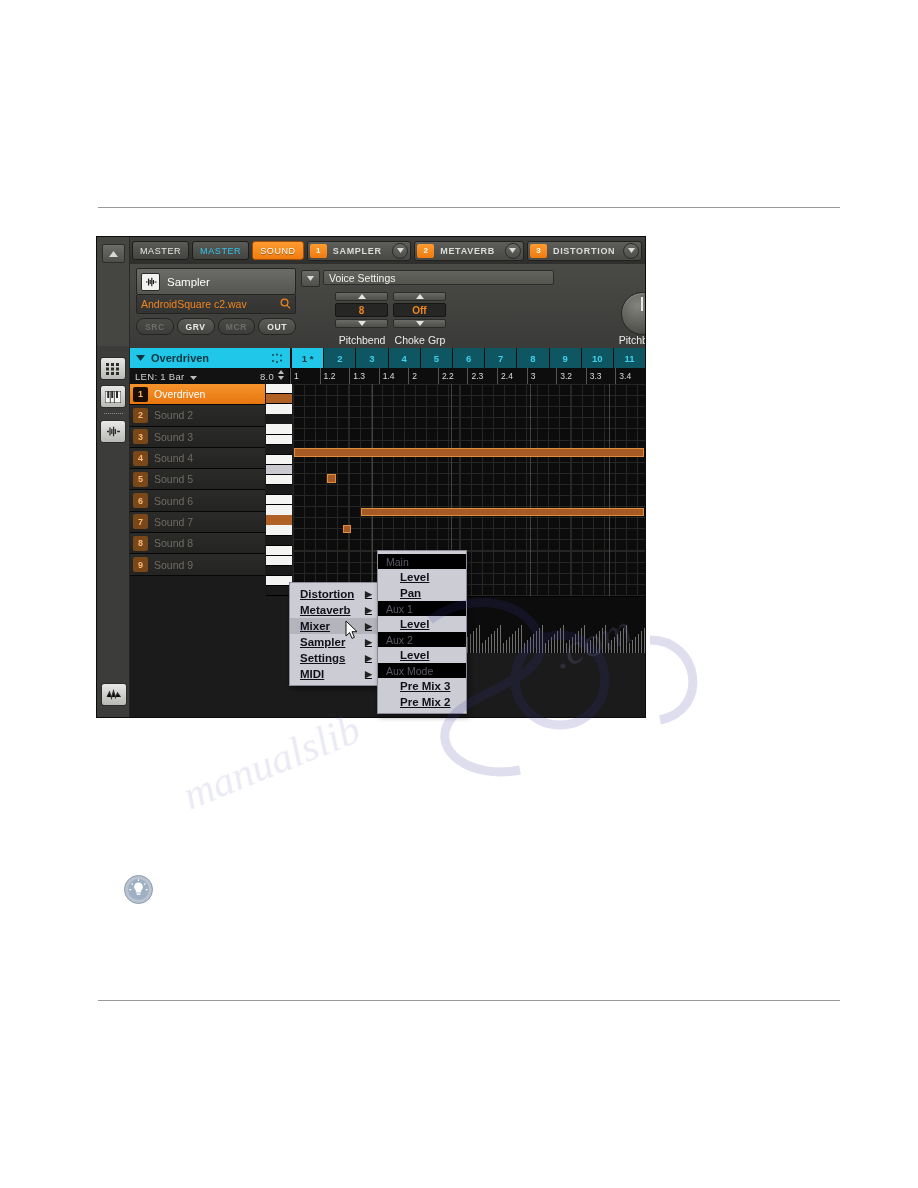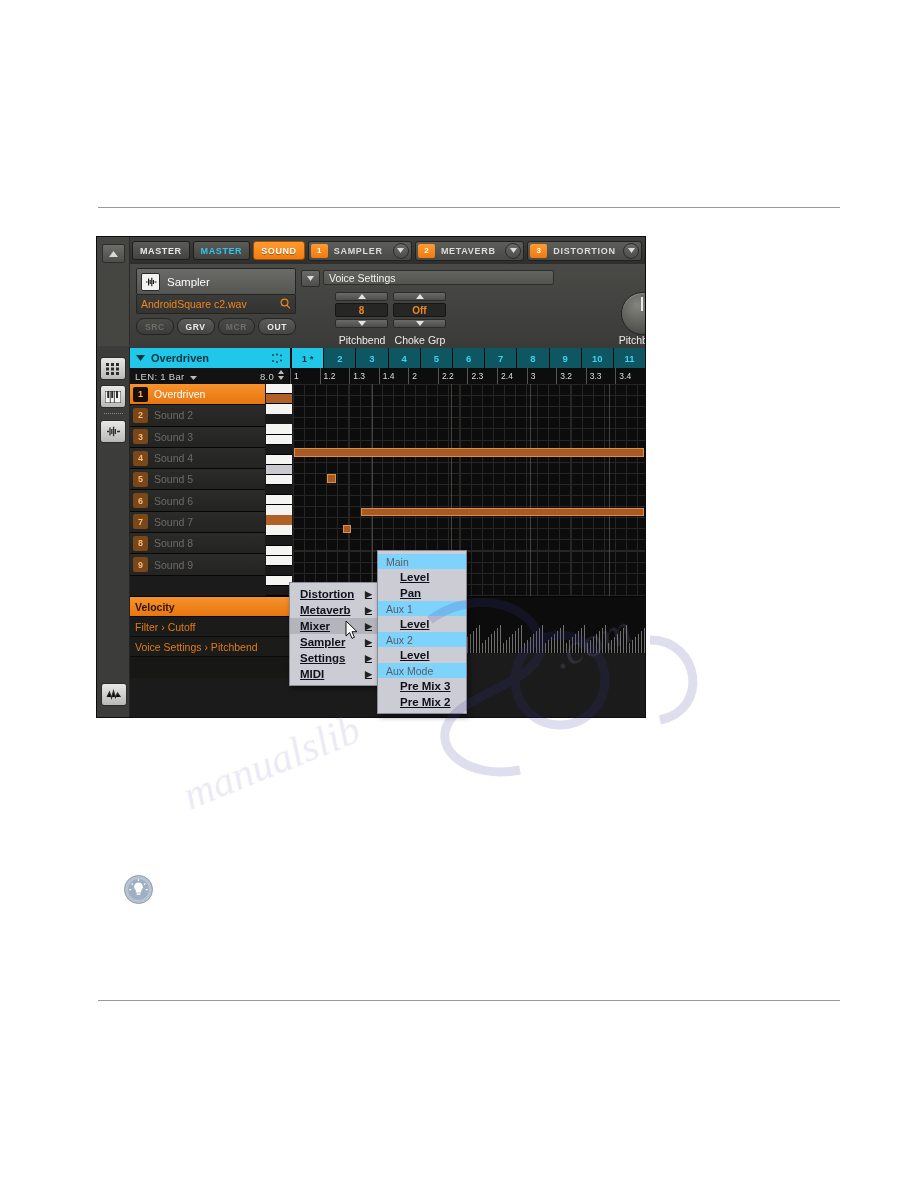--- a/index.html
+++ b/index.html
@@ -51,21 +51,21 @@
   #rail-bottom-icon{position:absolute;left:4px;bottom:6px;}
 
   
   #tabstrip{
     position:absolute;left:33px;top:0;width:515px;height:27px;
     background:linear-gradient(#3f3f3d,#2e2e2c);
     display:flex;align-items:center;padding-left:2px;box-sizing:border-box;
   }
   .tab{
     height:19px;border-radius:3px;display:flex;align-items:center;justify-content:center;
-    font-size:9px;font-weight:bold;letter-spacing:.6px;margin-right:3px;
+    font-size:9px;font-weight:normal;letter-spacing:.6px;margin-right:3px;
     border:1px solid #1d1d1b;box-sizing:border-box;padding:0 7px;
   }
   .tab.grey{background:linear-gradient(#5b5b58,#434340);color:#e8e8e6;}
   .tab.group{background:linear-gradient(#5b5b58,#434340);color:#33c3ea;}
   .tab.active-orange{background:linear-gradient(#ff9b30,#f07c10);color:#fff;
     text-shadow:0 1px 0 rgba(0,0,0,.35);border-color:#a24f05;}
   .slot{
     height:20px;background:linear-gradient(#5e5e5b,#484845);border:1px solid #212120;
     border-radius:3px;display:flex;align-items:center;margin-right:3px;box-sizing:border-box;
     padding:0 2px;
@@ -238,21 +238,21 @@
     font-family:"Liberation Sans", sans-serif;
   }
   .mi{
     height:16px;display:flex;align-items:center;padding:0 8px 0 10px;
     font-size:11.5px;color:#10101a;font-weight:bold;justify-content:space-between;text-decoration:underline;
   }
   .mi.hover{background:#b4b4bd;}
   .mi .arrow{font-size:9px;color:#222;}
   .mhdr{
     height:15px;display:flex;align-items:center;padding-left:8px;
-    font-size:10.5px;color:#5c5c66;background:#7dd3fc;font-weight:normal;
+    font-size:10.5px;color:#5c5c66;background:#000000;font-weight:normal;
   }
   .mi.sub{padding-left:22px;font-weight:bold;}
   #menu-level1{left:289px;top:582px;width:90px;}
   #menu-level2{left:377px;top:550px;width:88px;}
   #cursor{position:absolute;left:345px;top:620px;z-index:50;}
 </style>
 </head>
 <body>
 
 <div class="rule" id="rule-top"></div>
@@ -594,26 +594,20 @@
       <div class="barline" style="left:79px;"></div>
       <div class="barline" style="left:158px;"></div>
       <div class="barline" style="left:237px;"></div>
       <div class="barline" style="left:316px;"></div>
       <div class="note" style="left:1px;top:64px;width:350px;height:9px;"></div>
       <div class="note" style="left:34px;top:90px;width:9px;height:9px;"></div>
       <div class="note" style="left:68px;top:124px;width:283px;height:8px;"></div>
       <div class="note" style="left:50px;top:141px;width:8px;height:8px;"></div>
     </div>
 
-    <div id="mod-pane">
-        <div class="mod-row vel">Velocity</div>
-        <div class="mod-row param">Filter › Cutoff</div>
-        <div class="mod-row param">Voice Settings › Pitchbend</div>
-        <div id="mod-empty"></div>
-      </div>
     <div id="vel-lane">
         <div class="velbar" style="left: 0px; height: 10px;"></div>
         <div class="velbar" style="left: 3px; height: 13px;"></div>
         <div class="velbar" style="left: 6px; height: 16px;"></div>
         <div class="velbar" style="left: 9px; height: 19px;"></div>
         <div class="velbar" style="left: 12px; height: 22px;"></div>
         <div class="velbar" style="left: 15px; height: 26px; background: rgb(200, 115, 31);"></div>
         <div class="velbar" style="left: 18px; height: 28px;"></div>
         <div class="velbar" style="left: 21px; height: 10px;"></div>
         <div class="velbar" style="left: 24px; height: 13px;"></div>

